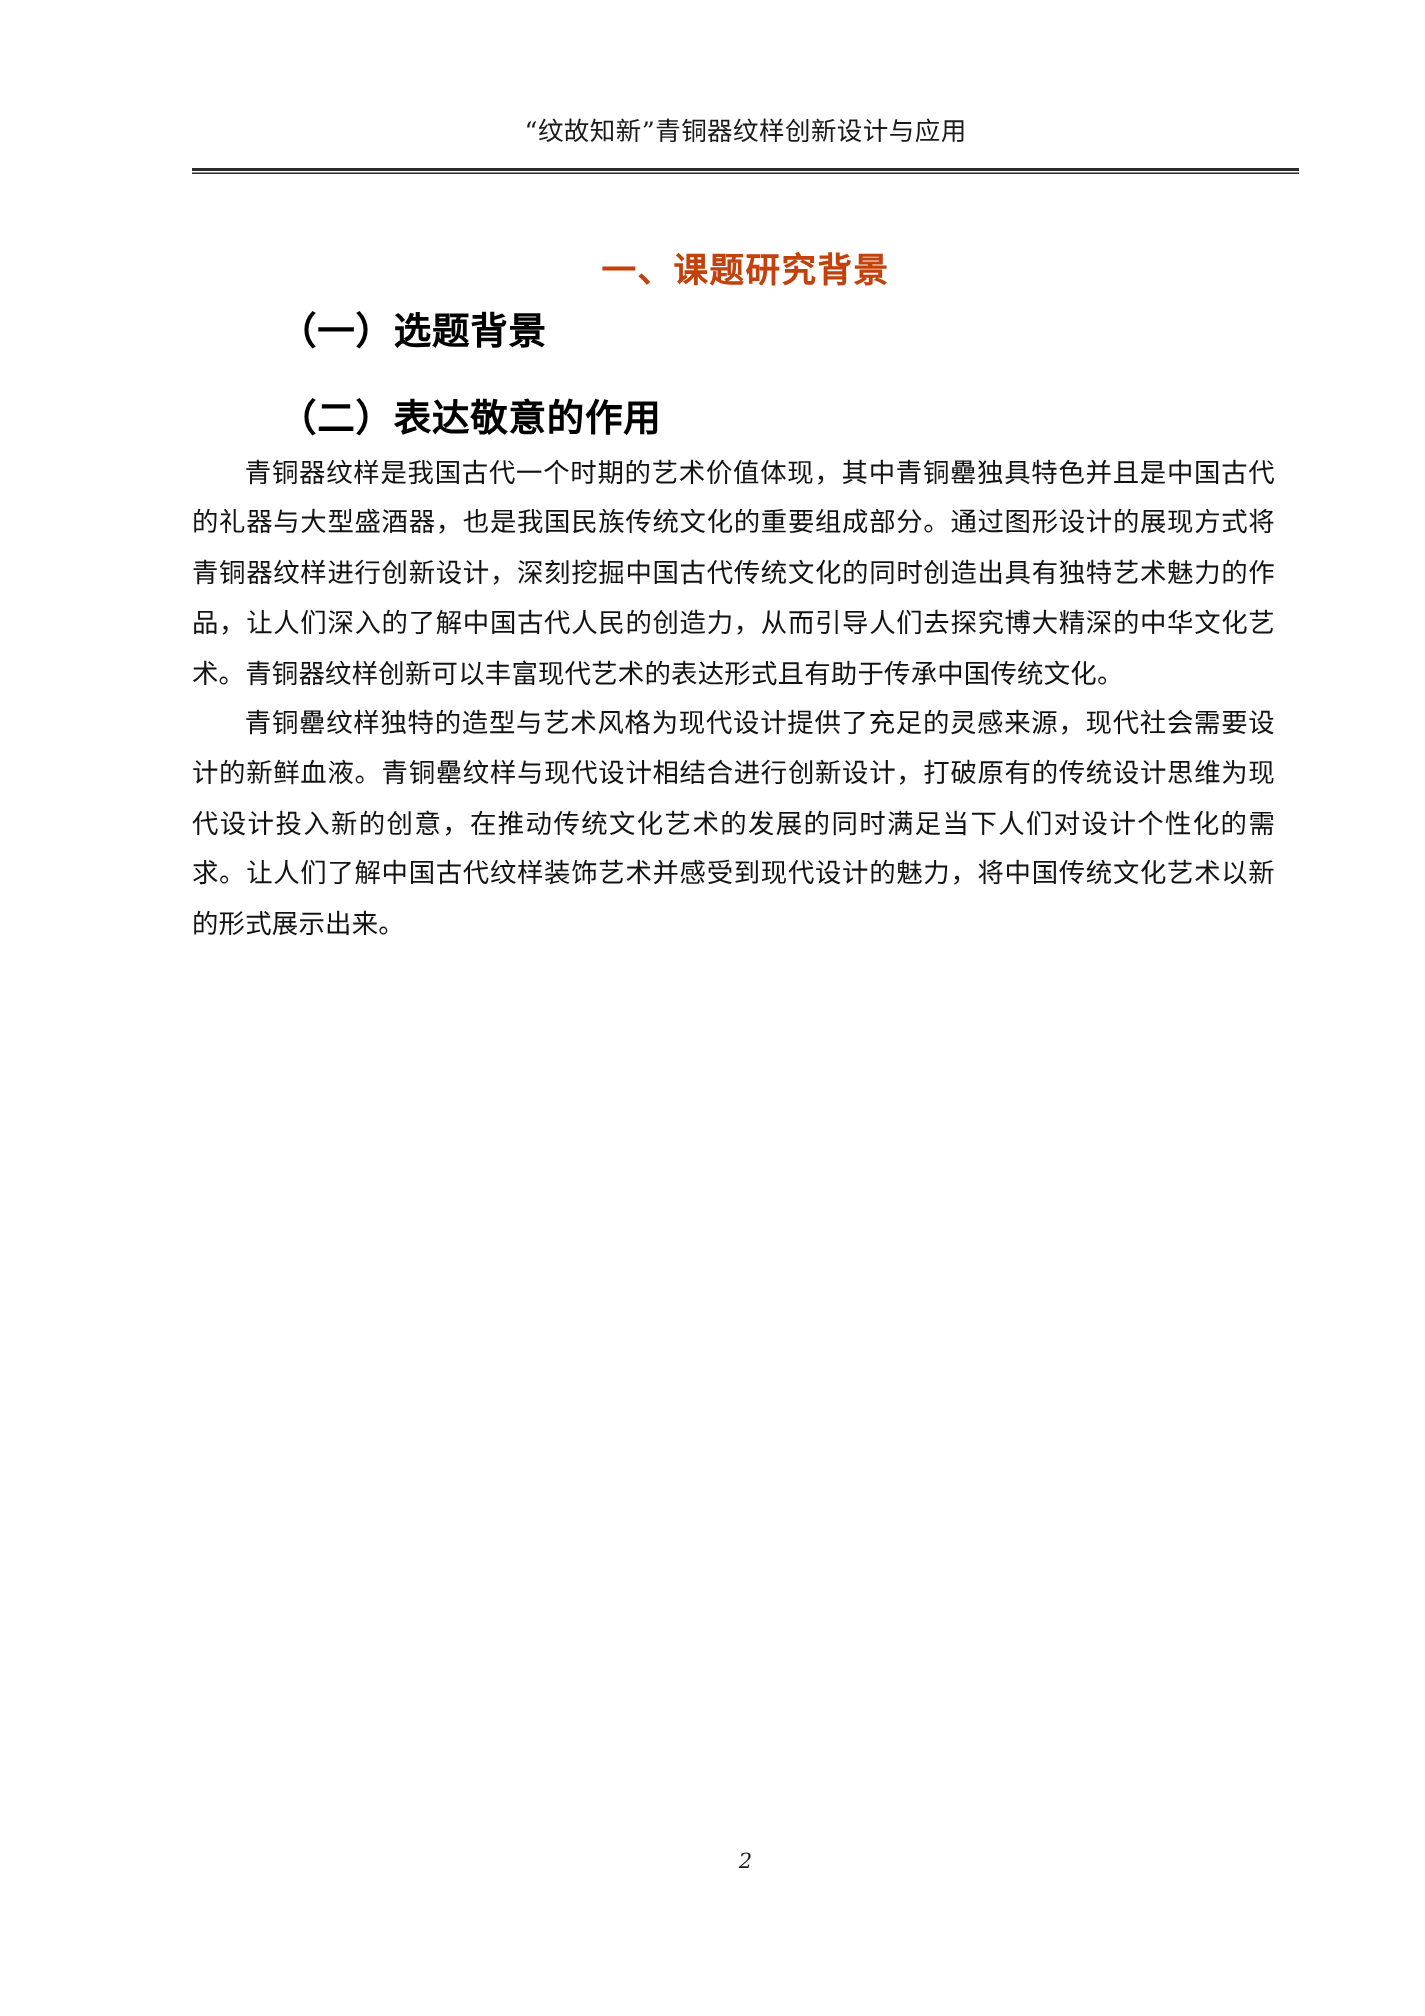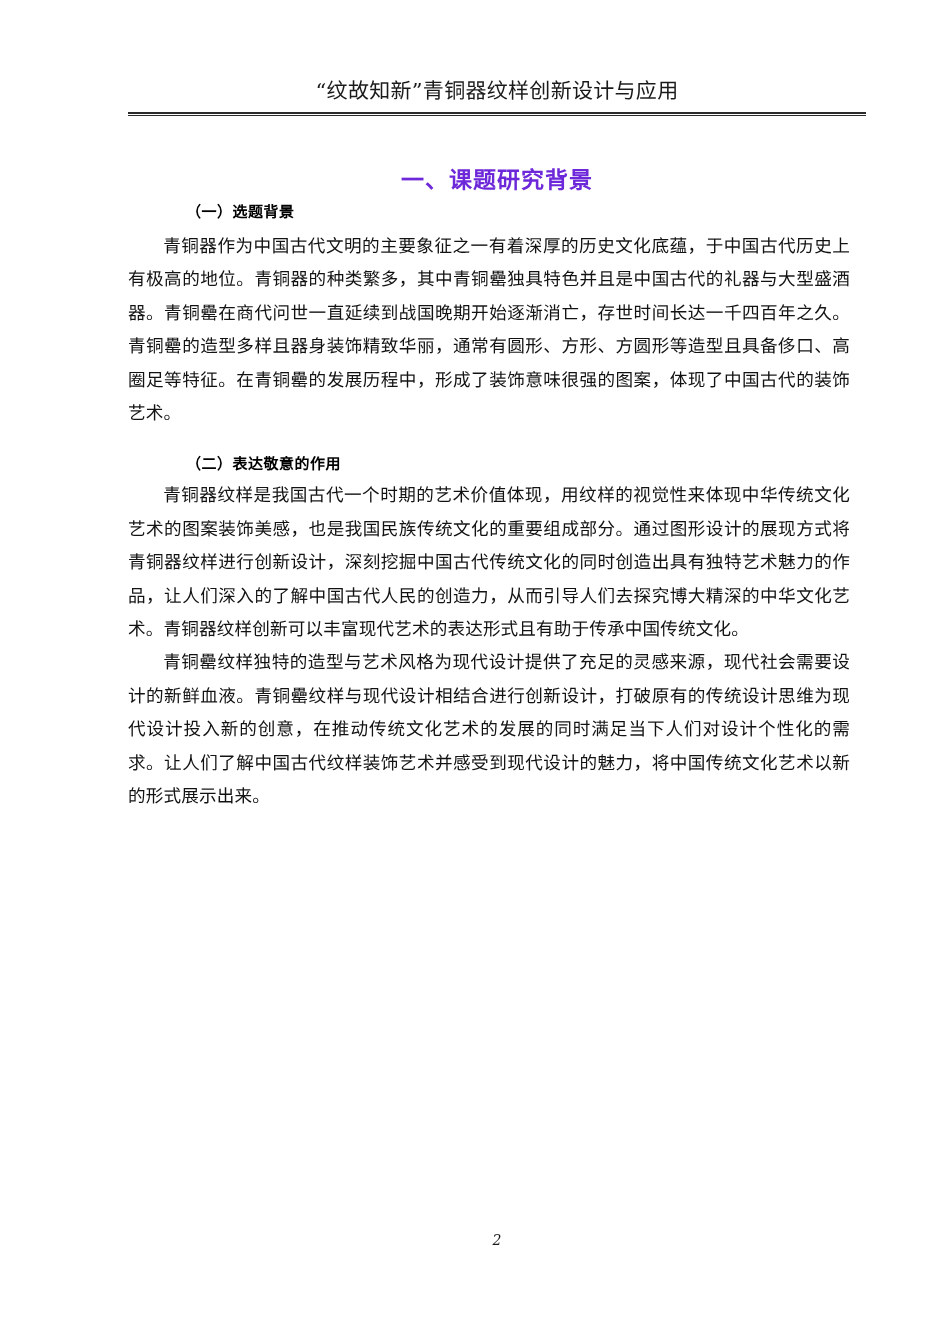--- a/index.html
+++ b/index.html
@@ -29,21 +29,21 @@
   .page-header {
     position: absolute;
     left: 128px;
     top: 76px;
     width: 738px;
     text-align: center;
   }
 
   .page-header-title {
     font-family: "DejaVu Serif", "Liberation Serif", serif;
-    font-size: 21px;
+    font-size: 17px;
     line-height: 1.45;
     letter-spacing: 0.3px;
     color: #1a1a1a;
     white-space: nowrap;
   }
 
   .header-rule {
     position: absolute;
     left: 128px;
     top: 112px;
@@ -58,35 +58,35 @@
   .chapter-title {
     position: absolute;
     left: 128px;
     top: 146px;
     width: 738px;
     text-align: center;
     font-family: "DejaVu Sans", "Liberation Sans", sans-serif;
     font-weight: bold;
     font-size: 23px;
     letter-spacing: 1px;
-    color: #6d28d9;
+    color: #c2410c;
   }
 
   
   .doc-body {
     position: absolute;
     left: 128px;
     top: 200px;
     width: 722px;
   }
 
   .section-heading {
     font-family: "DejaVu Sans", "Liberation Sans", sans-serif;
     font-weight: bold;
-    font-size: 15px;
+    font-size: 25px;
     letter-spacing: 0.5px;
     color: #000000;
     margin: 0 0 9px 0;
     padding-left: 58px;
   }
 
   .section-heading.second {
     margin-top: 22px;
     margin-bottom: 6px;
   }
@@ -132,26 +132,25 @@
     <div class="page-header-title">“纹故知新”青铜器纹样创新设计与应用</div>
   </div>
   <div class="header-rule"></div>
 
   <h1 class="chapter-title">一、课题研究背景</h1>
 
   <div class="doc-body">
 
     <h2 class="section-heading">（一）选题背景</h2>
 
-    <p class="para">青铜器作为中国古代文明的主要象征之一有着深厚的历史文化底蕴，于中国古代历史上有极高的地位。青铜器的种类繁多，其中青铜罍独具特色并且是中国古代的礼器与大型盛酒器。青铜罍在商代问世一直延续到战国晚期开始逐渐消亡，存世时间长达一千四百年之久。青铜罍的造型多样且器身装饰精致华丽，通常有圆形、方形、方圆形等造型且具备侈口、高圈足等特征。在青铜罍的发展历程中，形成了装饰意味很强的图案，体现了中国古代的装饰艺术。</p>
 
 
     <h2 class="section-heading second">（二）表达敬意的作用</h2>
 
-    <p class="para">青铜器纹样是我国古代一个时期的艺术价值体现，用纹样的视觉性来体现中华传统文化艺术的图案装饰美感，也是我国民族传统文化的重要组成部分。通过图形设计的展现方式将青铜器纹样进行创新设计，深刻挖掘中国古代传统文化的同时创造出具有独特艺术魅力的作品，让人们深入的了解中国古代人民的创造力，从而引导人们去探究博大精深的中华文化艺术。青铜器纹样创新可以丰富现代艺术的表达形式且有助于传承中国传统文化。</p>
+    <p class="para">青铜器纹样是我国古代一个时期的艺术价值体现，其中青铜罍独具特色并且是中国古代的礼器与大型盛酒器，也是我国民族传统文化的重要组成部分。通过图形设计的展现方式将青铜器纹样进行创新设计，深刻挖掘中国古代传统文化的同时创造出具有独特艺术魅力的作品，让人们深入的了解中国古代人民的创造力，从而引导人们去探究博大精深的中华文化艺术。青铜器纹样创新可以丰富现代艺术的表达形式且有助于传承中国传统文化。</p>
 
     <p class="para">青铜罍纹样独特的造型与艺术风格为现代设计提供了充足的灵感来源，现代社会需要设计的新鲜血液。青铜罍纹样与现代设计相结合进行创新设计，打破原有的传统设计思维为现代设计投入新的创意，在推动传统文化艺术的发展的同时满足当下人们对设计个性化的需求。让人们了解中国古代纹样装饰艺术并感受到现代设计的魅力，将中国传统文化艺术以新的形式展示出来。</p>
 
   </div>
 
   <div class="page-footer">
     <span class="page-number">2</span>
   </div>
 
 </div>

